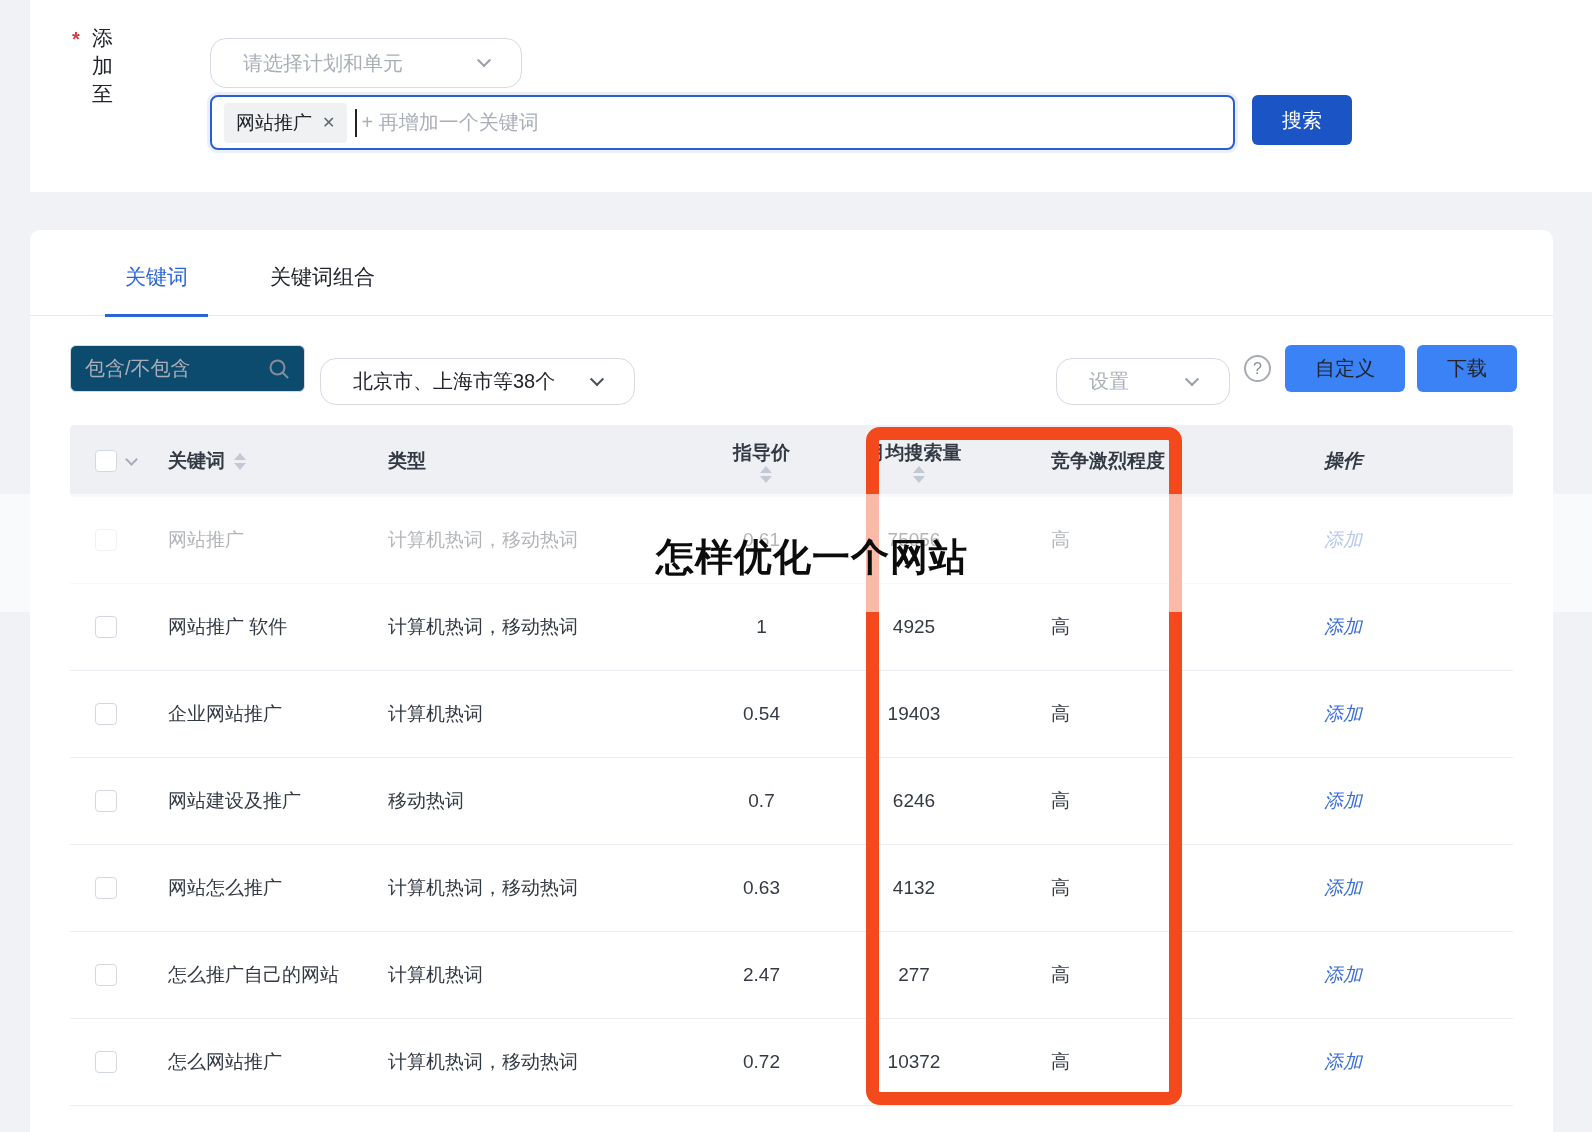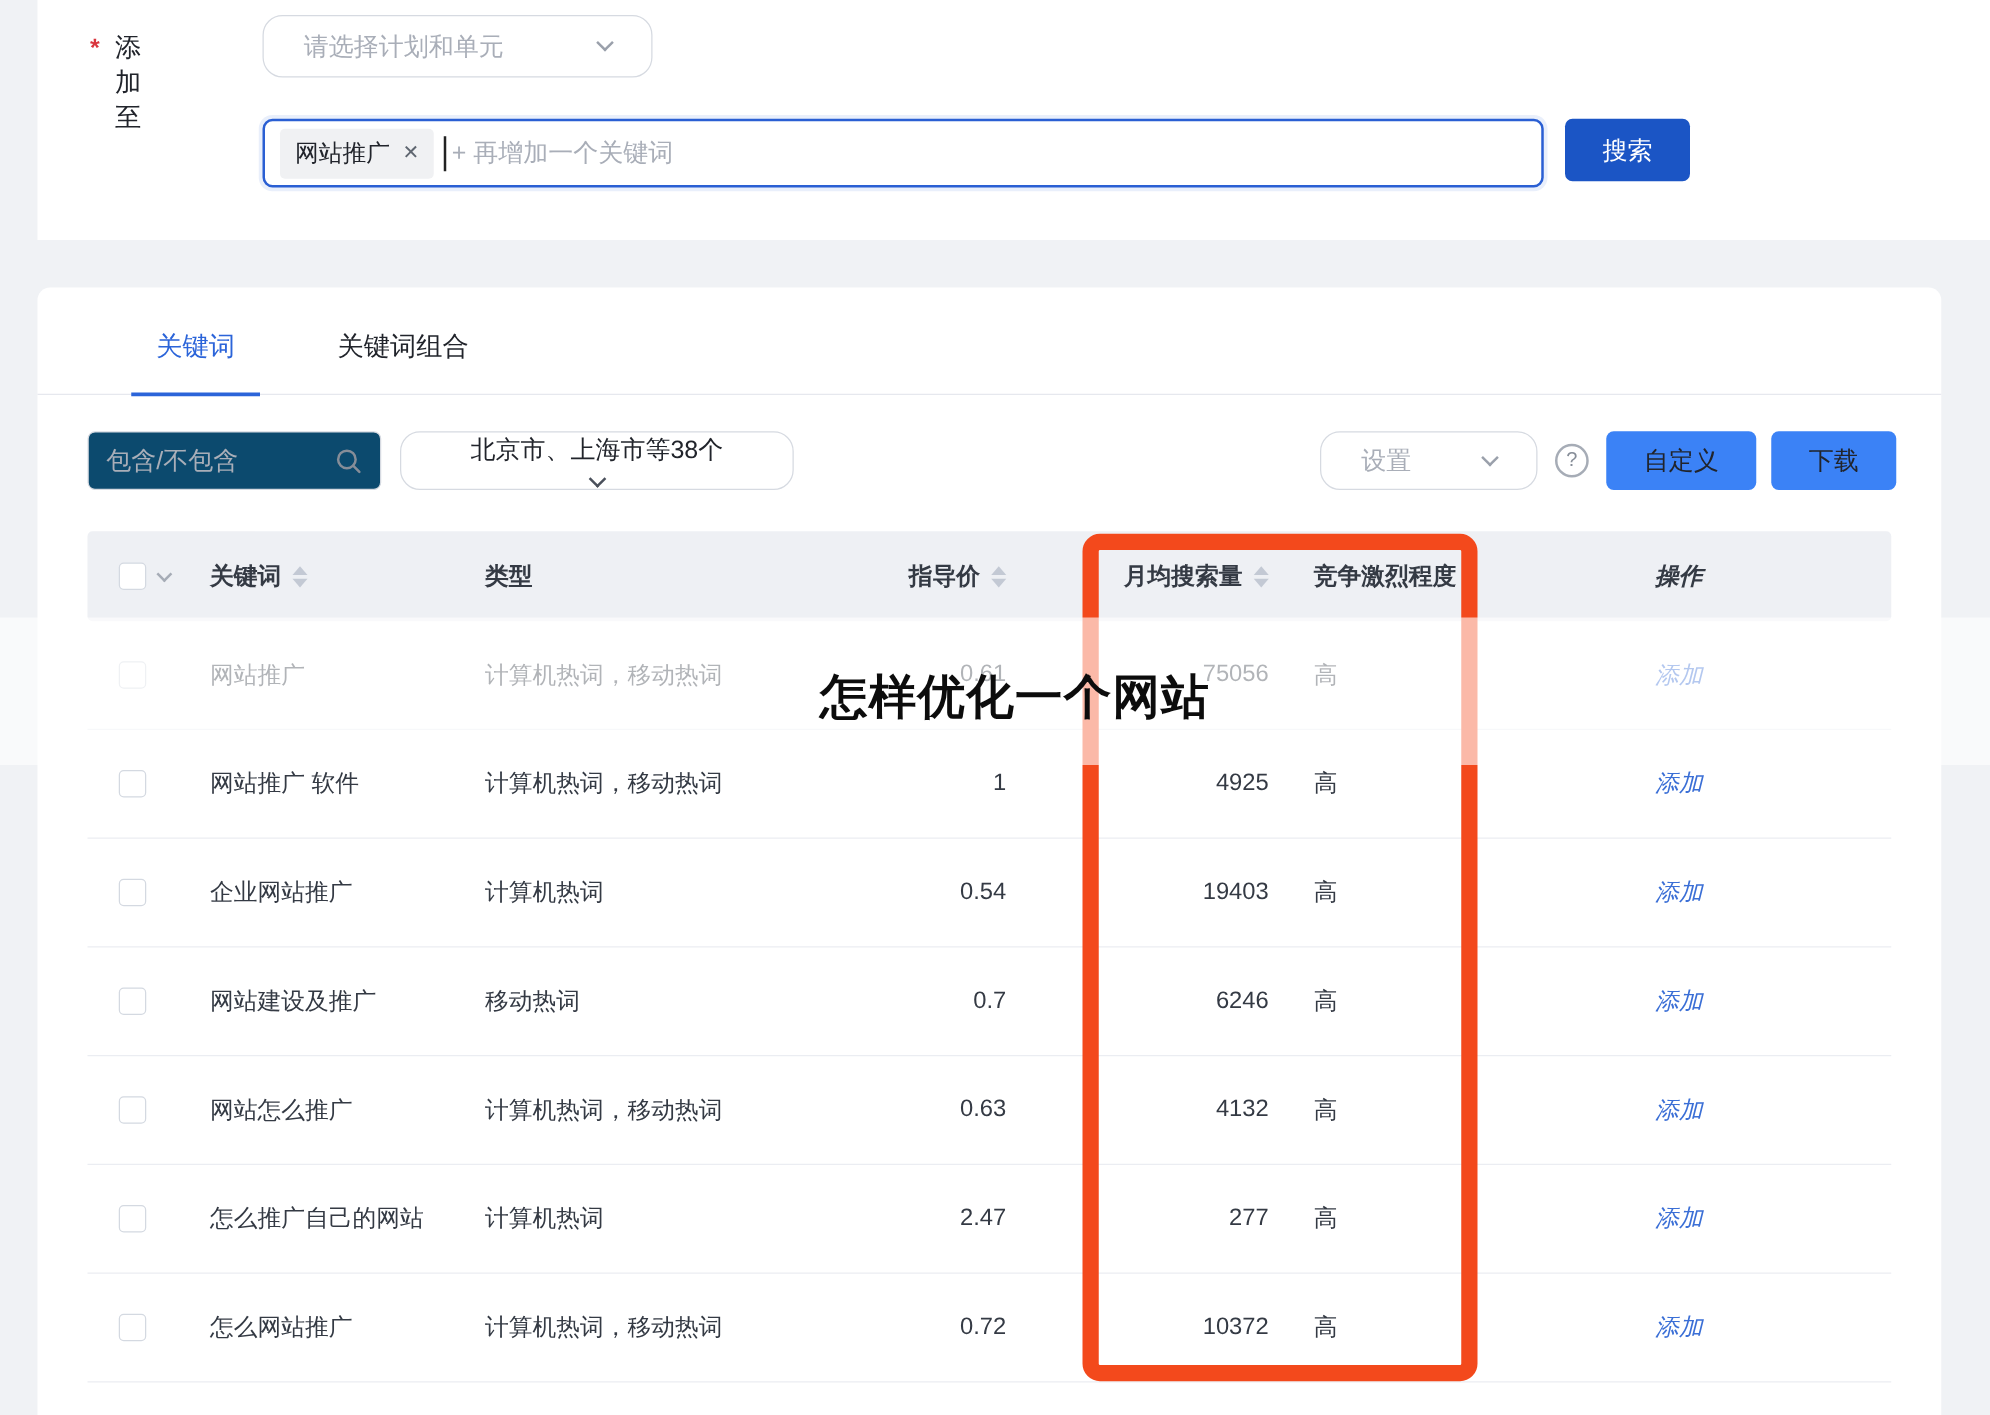--- a/index.html
+++ b/index.html
@@ -7,21 +7,21 @@
   body { font-family:"Liberation Sans","DejaVu Sans",sans-serif; background:#f0f2f5; position:relative; }
 
   .card { background:#fff; position:absolute; }
   .top-card { left:30px; top:0; width:1562px; height:192px; }
   .main-card { left:30px; top:230px; width:1523px; height:902px; border-radius:10px 10px 0 0; }
 
   
   .plan-row { position:absolute; left:0; top:12px; height:50px; }
   .req { position:absolute; left:42px; top:16px; color:#d9363e; font-size:20px; font-weight:700; }
   .lbl { position:absolute; left:62px; top:12px; font-size:21px; color:#21242b; font-weight:500; }
-  .select { display:flex; align-items:center; justify-content:space-between; border:1px solid #d6dae1; border-radius:16px; background:#fff; padding:0 32px; cursor:pointer; }
+  .select { display:flex; align-items:center; justify-content:space-between; border:1px solid #d6dae1; border-radius:16px; background:#fff; padding:0 32px; cursor:pointer;margin-top:26px; }
   .plan-select { position:absolute; left:180px; top:0; width:312px; height:50px; }
   .ph { color:#a9aeb8; font-size:20px; }
   .chev { width:10px; height:10px; border-right:2px solid #9aa0ab; border-bottom:2px solid #9aa0ab; transform:rotate(45deg) translate(-2px,-2px); flex:0 0 auto; }
   .chev.dark { border-color:#4a505b; }
 
   .kw-input { position:absolute; left:180px; top:95px; width:1025px; height:55px; border:2px solid #2a5fd3; border-radius:8px; background:#fff; box-shadow:0 0 0 3px rgba(42,95,211,0.10); display:flex; align-items:center; padding:0 12px; }
   .tag { background:#f0f1f3; border-radius:4px; padding:7px 12px; font-size:19px; color:#21242b; display:inline-flex; align-items:center; gap:10px; }
   .tag-x { color:#5f6670; font-size:16px; cursor:pointer; line-height:1; }
   .caret { display:inline-block; width:2px; height:28px; background:#222; margin-left:8px; }
   .kw-ph { color:#a9aeb8; font-size:20px; margin-left:4px; }
@@ -30,36 +30,36 @@
   
   .tabs { display:flex; align-items:flex-end; padding-left:75px; height:86px; border-bottom:1px solid #e6e8ee; }
   .tab { font-size:21px; color:#21242b; padding:0 20px 24px; cursor:pointer; position:relative; }
   .tab + .tab { margin-left:42px; }
   .tab.active { color:#2b64d9; font-weight:500; }
   .tab.active::after { content:""; position:absolute; left:0; right:0; bottom:-2px; height:3px; background:#2b64d9; }
 
   
   .toolbar { position:absolute; left:40px; right:36px; top:115px; height:47px; display:flex; align-items:center; }
   .filter-input { width:235px; height:47px; border:1px solid #d6dae1; border-radius:6px; display:flex; align-items:center; justify-content:space-between; padding:0 14px; background:#0c4a6e; }
-  .region-select { width:315px; height:47px; margin-left:15px; font-size:20px; color:#21242b;flex-direction:column; }
+  .region-select { width:315px; height:47px; margin-left:15px; font-size:20px; color:#21242b; }
   .flex-spacer { flex:1; }
   .settings-select { width:174px; height:47px; }
   .help { width:27px; height:27px; border:2px solid #a6acb6; border-radius:50%; color:#868d98; font-size:16px; display:flex; align-items:center; justify-content:center; margin:0 14px; cursor:pointer; }
   .gray-btn { height:47px; background:#3b82f6; border:none; border-radius:6px; color:#21242b; font-size:20px; cursor:pointer; font-family:inherit; }
   .btn-customize { width:120px; margin-right:12px; }
   .btn-download { width:100px; }
 
   
   .table { position:absolute; left:40px; top:195px; width:1443px; }
   .thead, .trow { display:grid; grid-template-columns:98px 220px 330px 95px 210px 150px 1fr; align-items:center; }
   .thead { height:72px; background:#eef0f4; border-radius:4px; font-weight:700; color:#343a44; font-size:19px; }
   .trow { height:87px; border-bottom:1px solid #ebedf2; font-size:19px; color:#343a44; }
   .col { display:flex; align-items:center; }
   .c-sel { padding-left:25px; gap:10px; }
-  .c-bid, .c-vol { justify-content:flex-end; padding-right:8px; }
+  .c-bid, .c-vol { justify-content:flex-start; padding-right:8px;flex-direction:column; }
   .c-comp { padding-left:28px; }
   .c-act { justify-content:center;font-style:italic; }
   .cb { width:22px; height:22px; border:1px solid #d4d9e1; border-radius:4px; background:#fff; cursor:pointer; flex:0 0 auto; }
   .hchev { width:9px; height:9px; border-right:2px solid #a6acb6; border-bottom:2px solid #a6acb6; transform:rotate(45deg); margin-top:-4px; cursor:pointer; }
   .sort { display:inline-flex; flex-direction:column; gap:3px; margin-left:9px; }
   .sort i { width:0; height:0; border-left:6px solid transparent; border-right:6px solid transparent; display:block; }
   .sort .up { border-bottom:7px solid #c3c9d4; }
   .sort .dn { border-top:7px solid #c3c9d4; }
   .add-link { color:#3b6fd6; cursor:pointer; text-decoration:none; }
 

